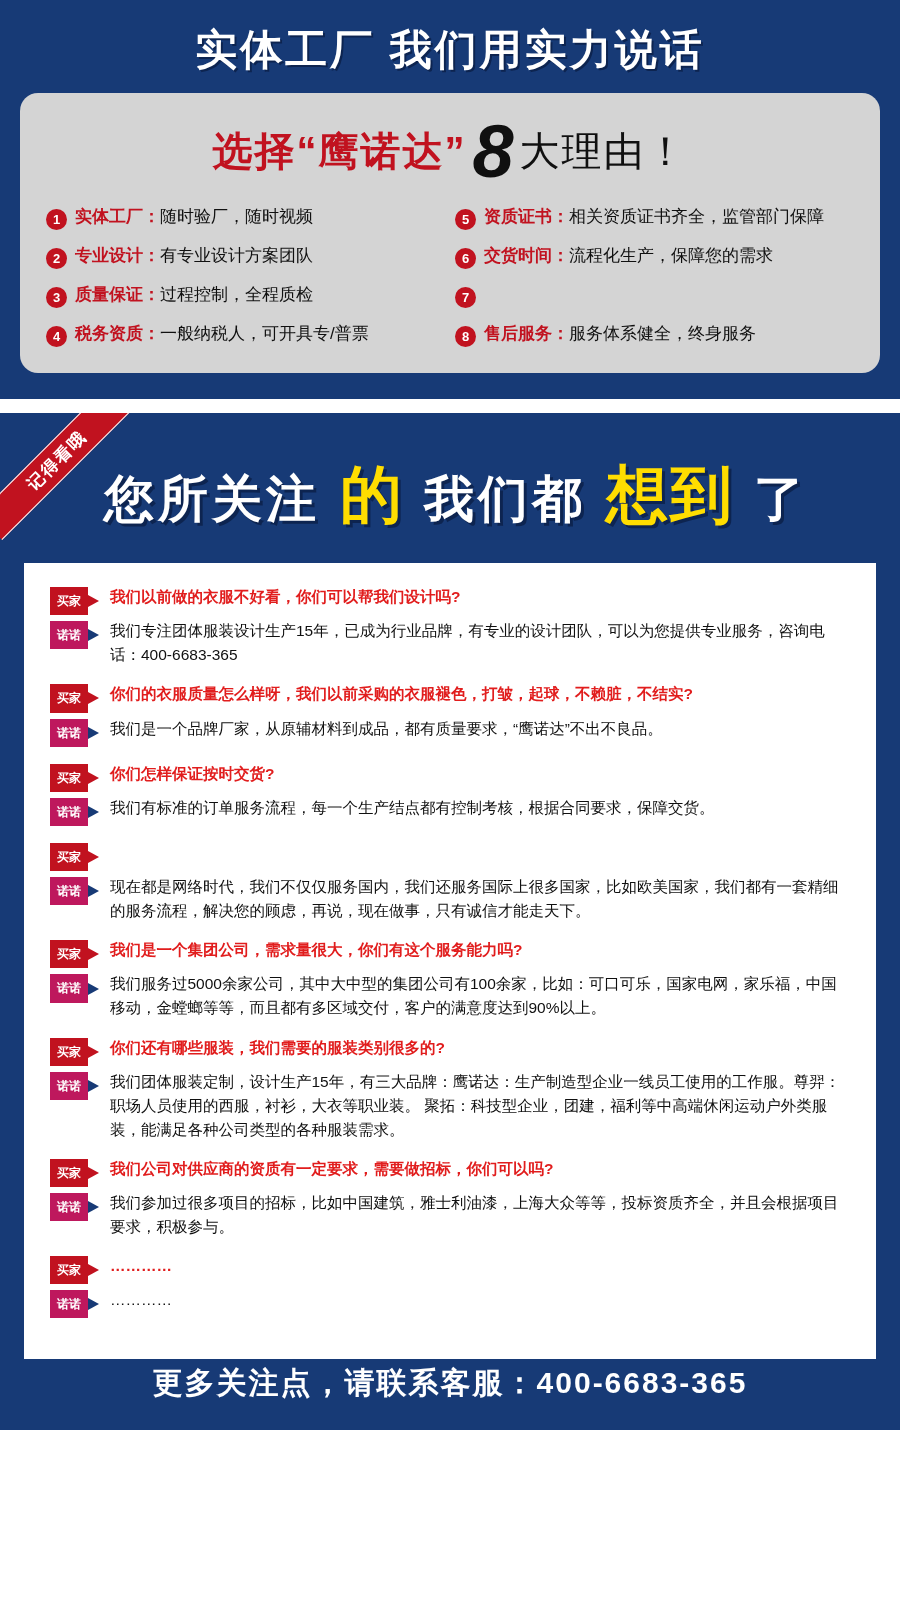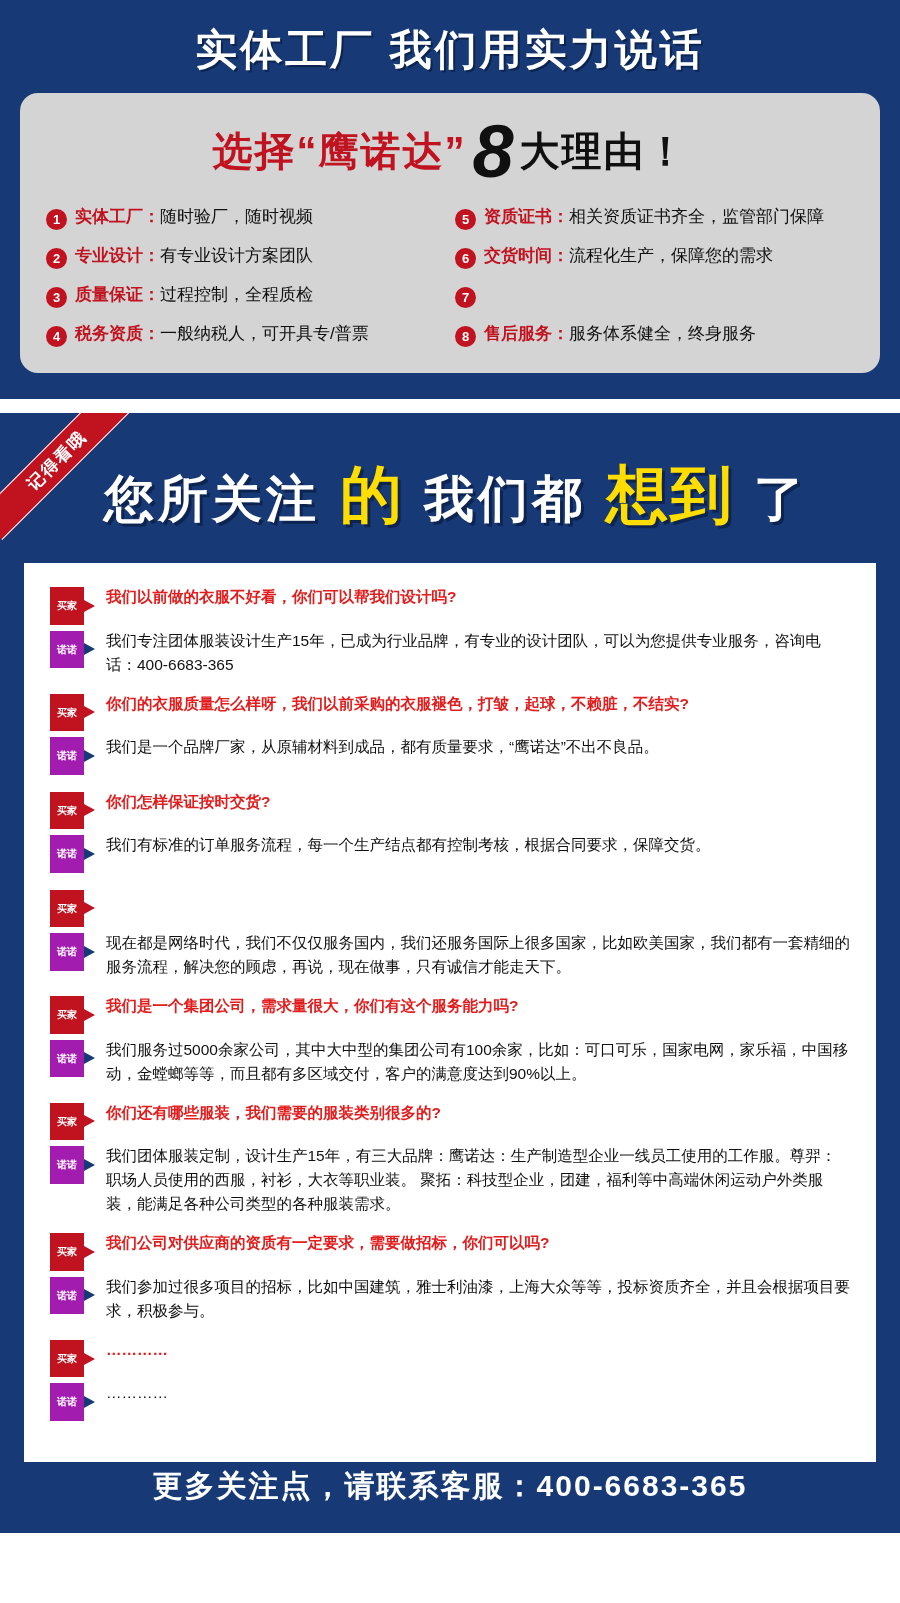--- a/index.html
+++ b/index.html
@@ -53,21 +53,21 @@
     color: #101010;
     font-size: 74px;
     font-weight: bold;
     font-style: italic;
     line-height: 0.9;
     padding: 0 6px;
   }
   .reasons-head .rh-black {
     color: #101010;
     font-size: 40px;
-    font-weight: bold;
+    font-weight: normal;
     letter-spacing: 2px;
   }
   .reasons-grid {
     display: grid;
     grid-template-columns: 1fr 1fr;
     row-gap: 16px;
     column-gap: 10px;
   }
   .reason {
     display: flex;
@@ -160,28 +160,28 @@
   .qa-line {
     display: flex;
     align-items: flex-start;
     gap: 0;
     margin-bottom: 4px;
   }
   .tag {
     position: relative;
     flex: 0 0 auto;
     color: #ffffff;
-    font-size: 10px;
-    font-weight: bold;
-    padding: 12px 7px;
+    font-size: 12px;
+    font-weight: bold;
+    padding: 6px 7px;
     line-height: 1.35;
     margin-top: 2px;
   }
   .tag.buyer { background: #c1121f; }
-  .tag.nuo { background: #a21caf; }
+  .tag.nuo { background: #be185d; }
   .tag::after {
     content: "";
     position: absolute;
     right: -11px;
     top: 50%;
     transform: translateY(-50%);
     width: 0; height: 0;
     border-top: 6px solid transparent;
     border-bottom: 6px solid transparent;
   }

